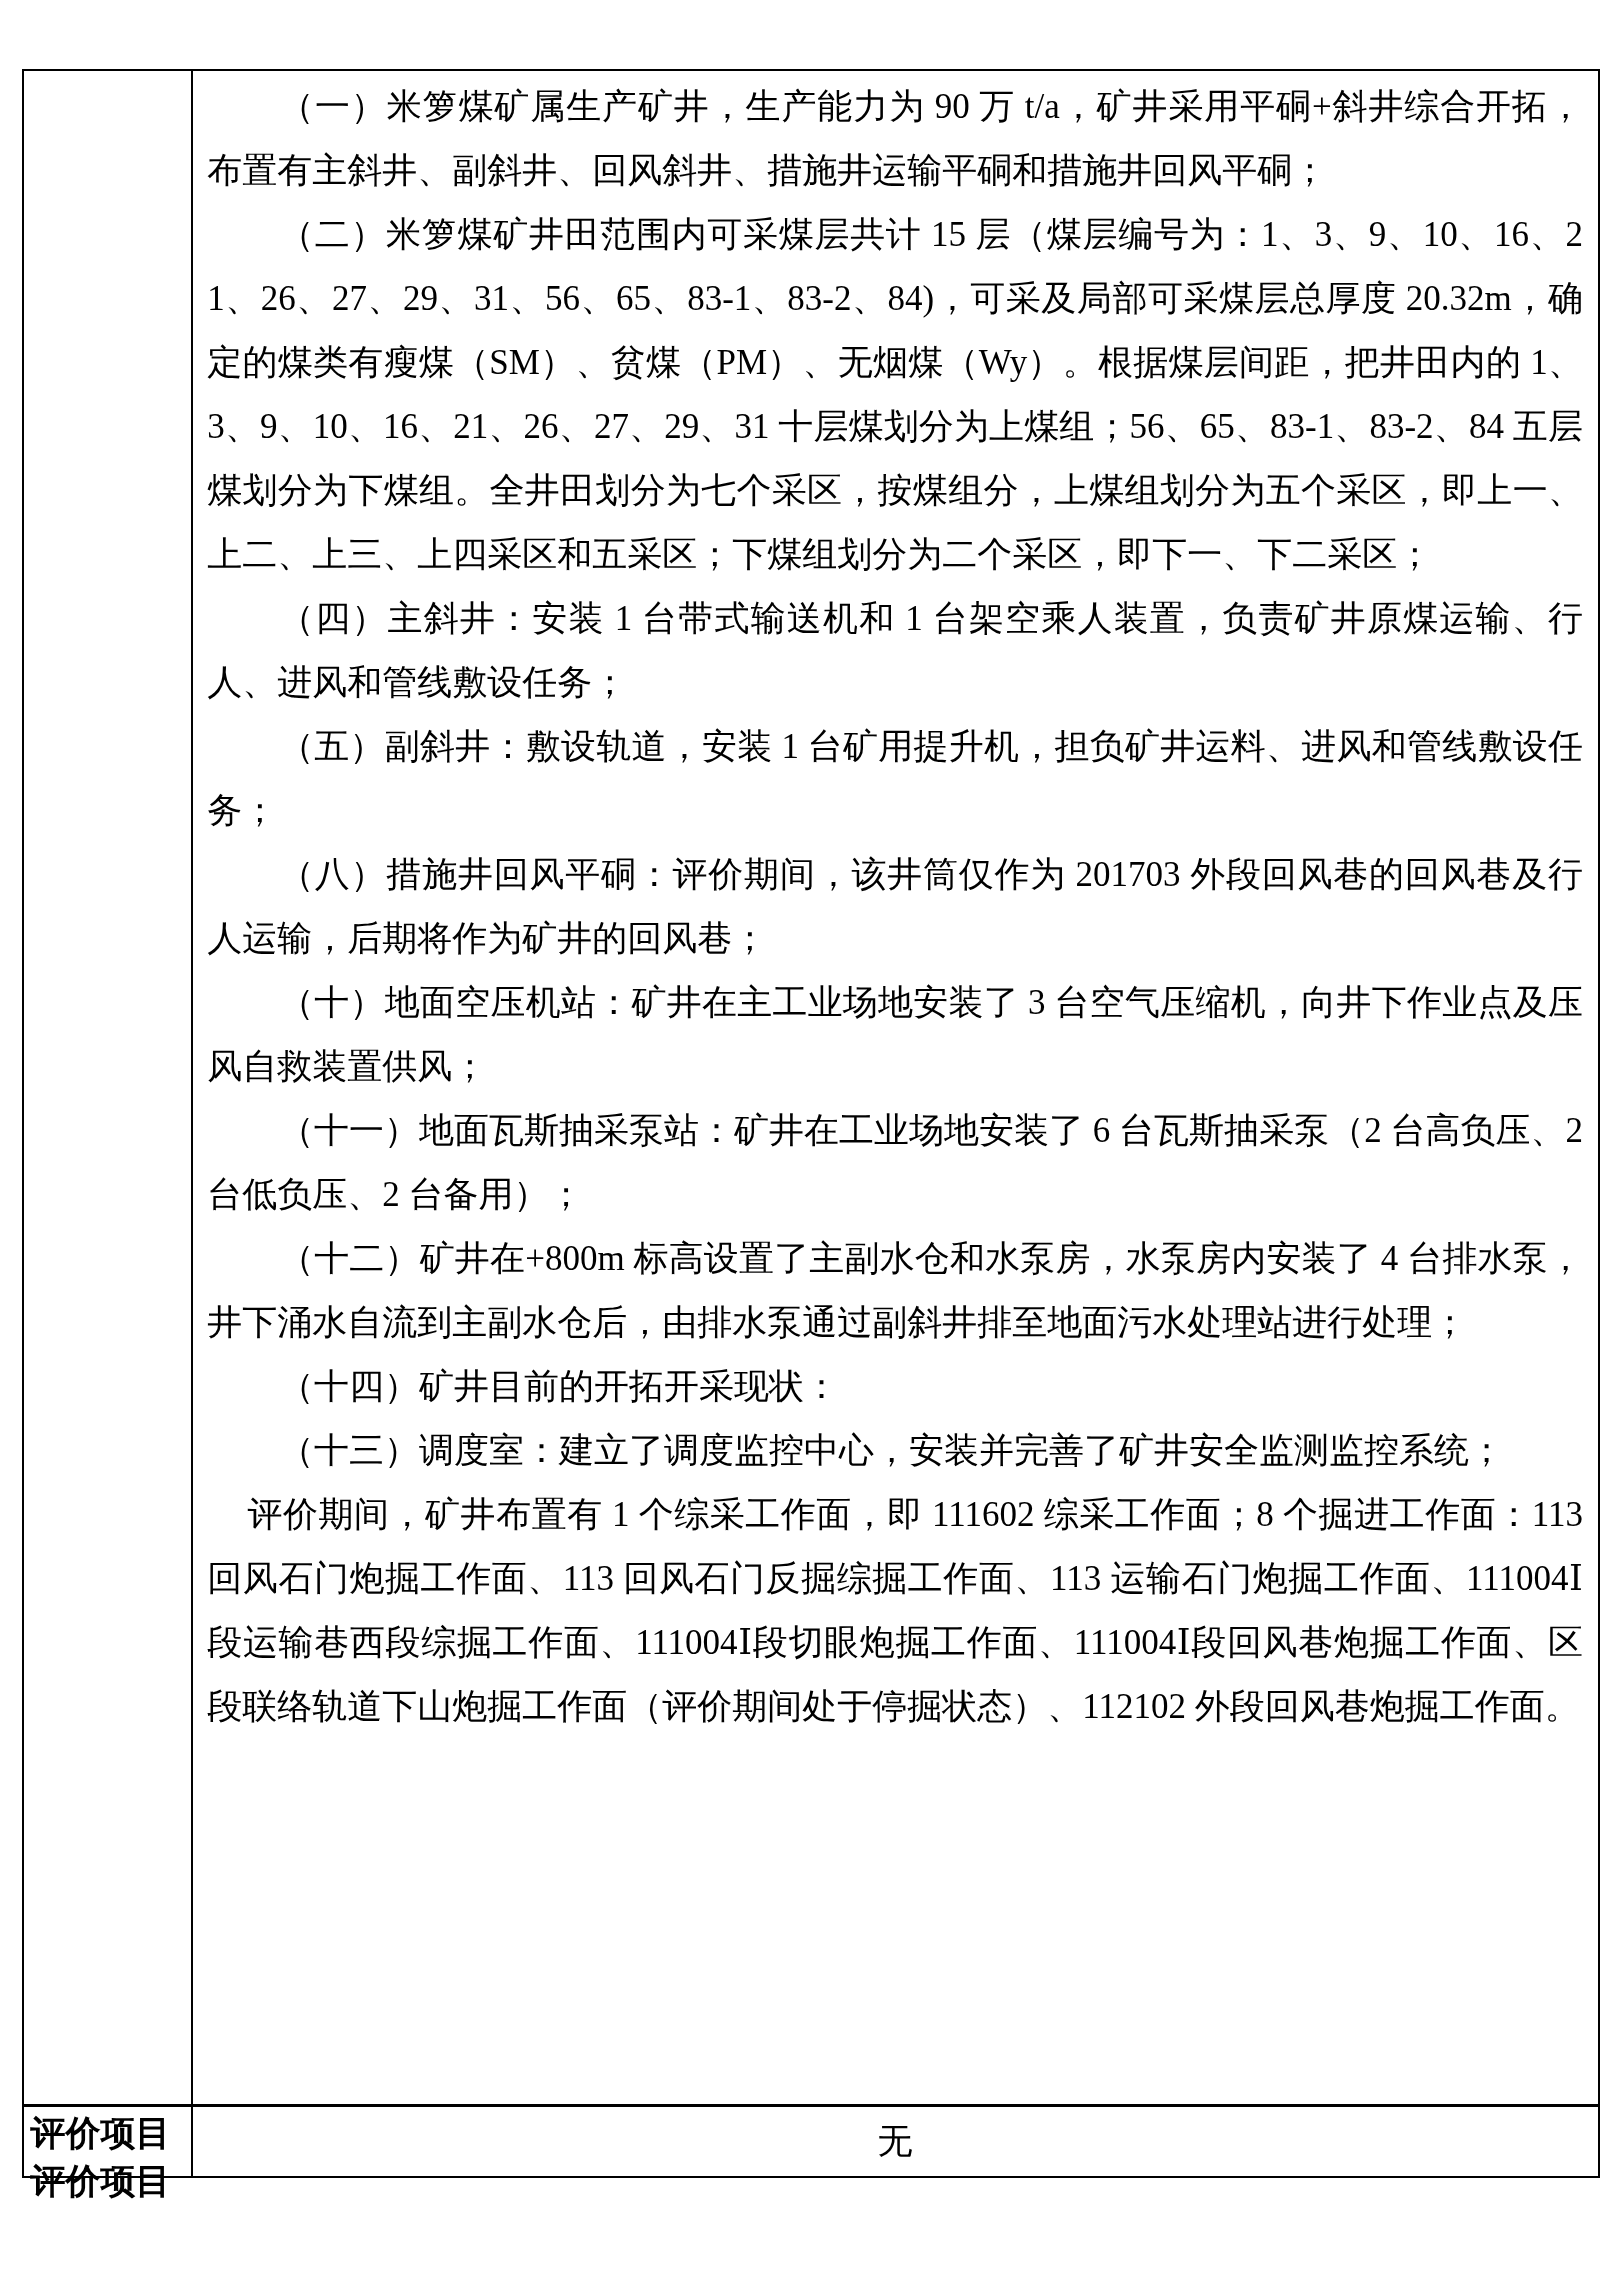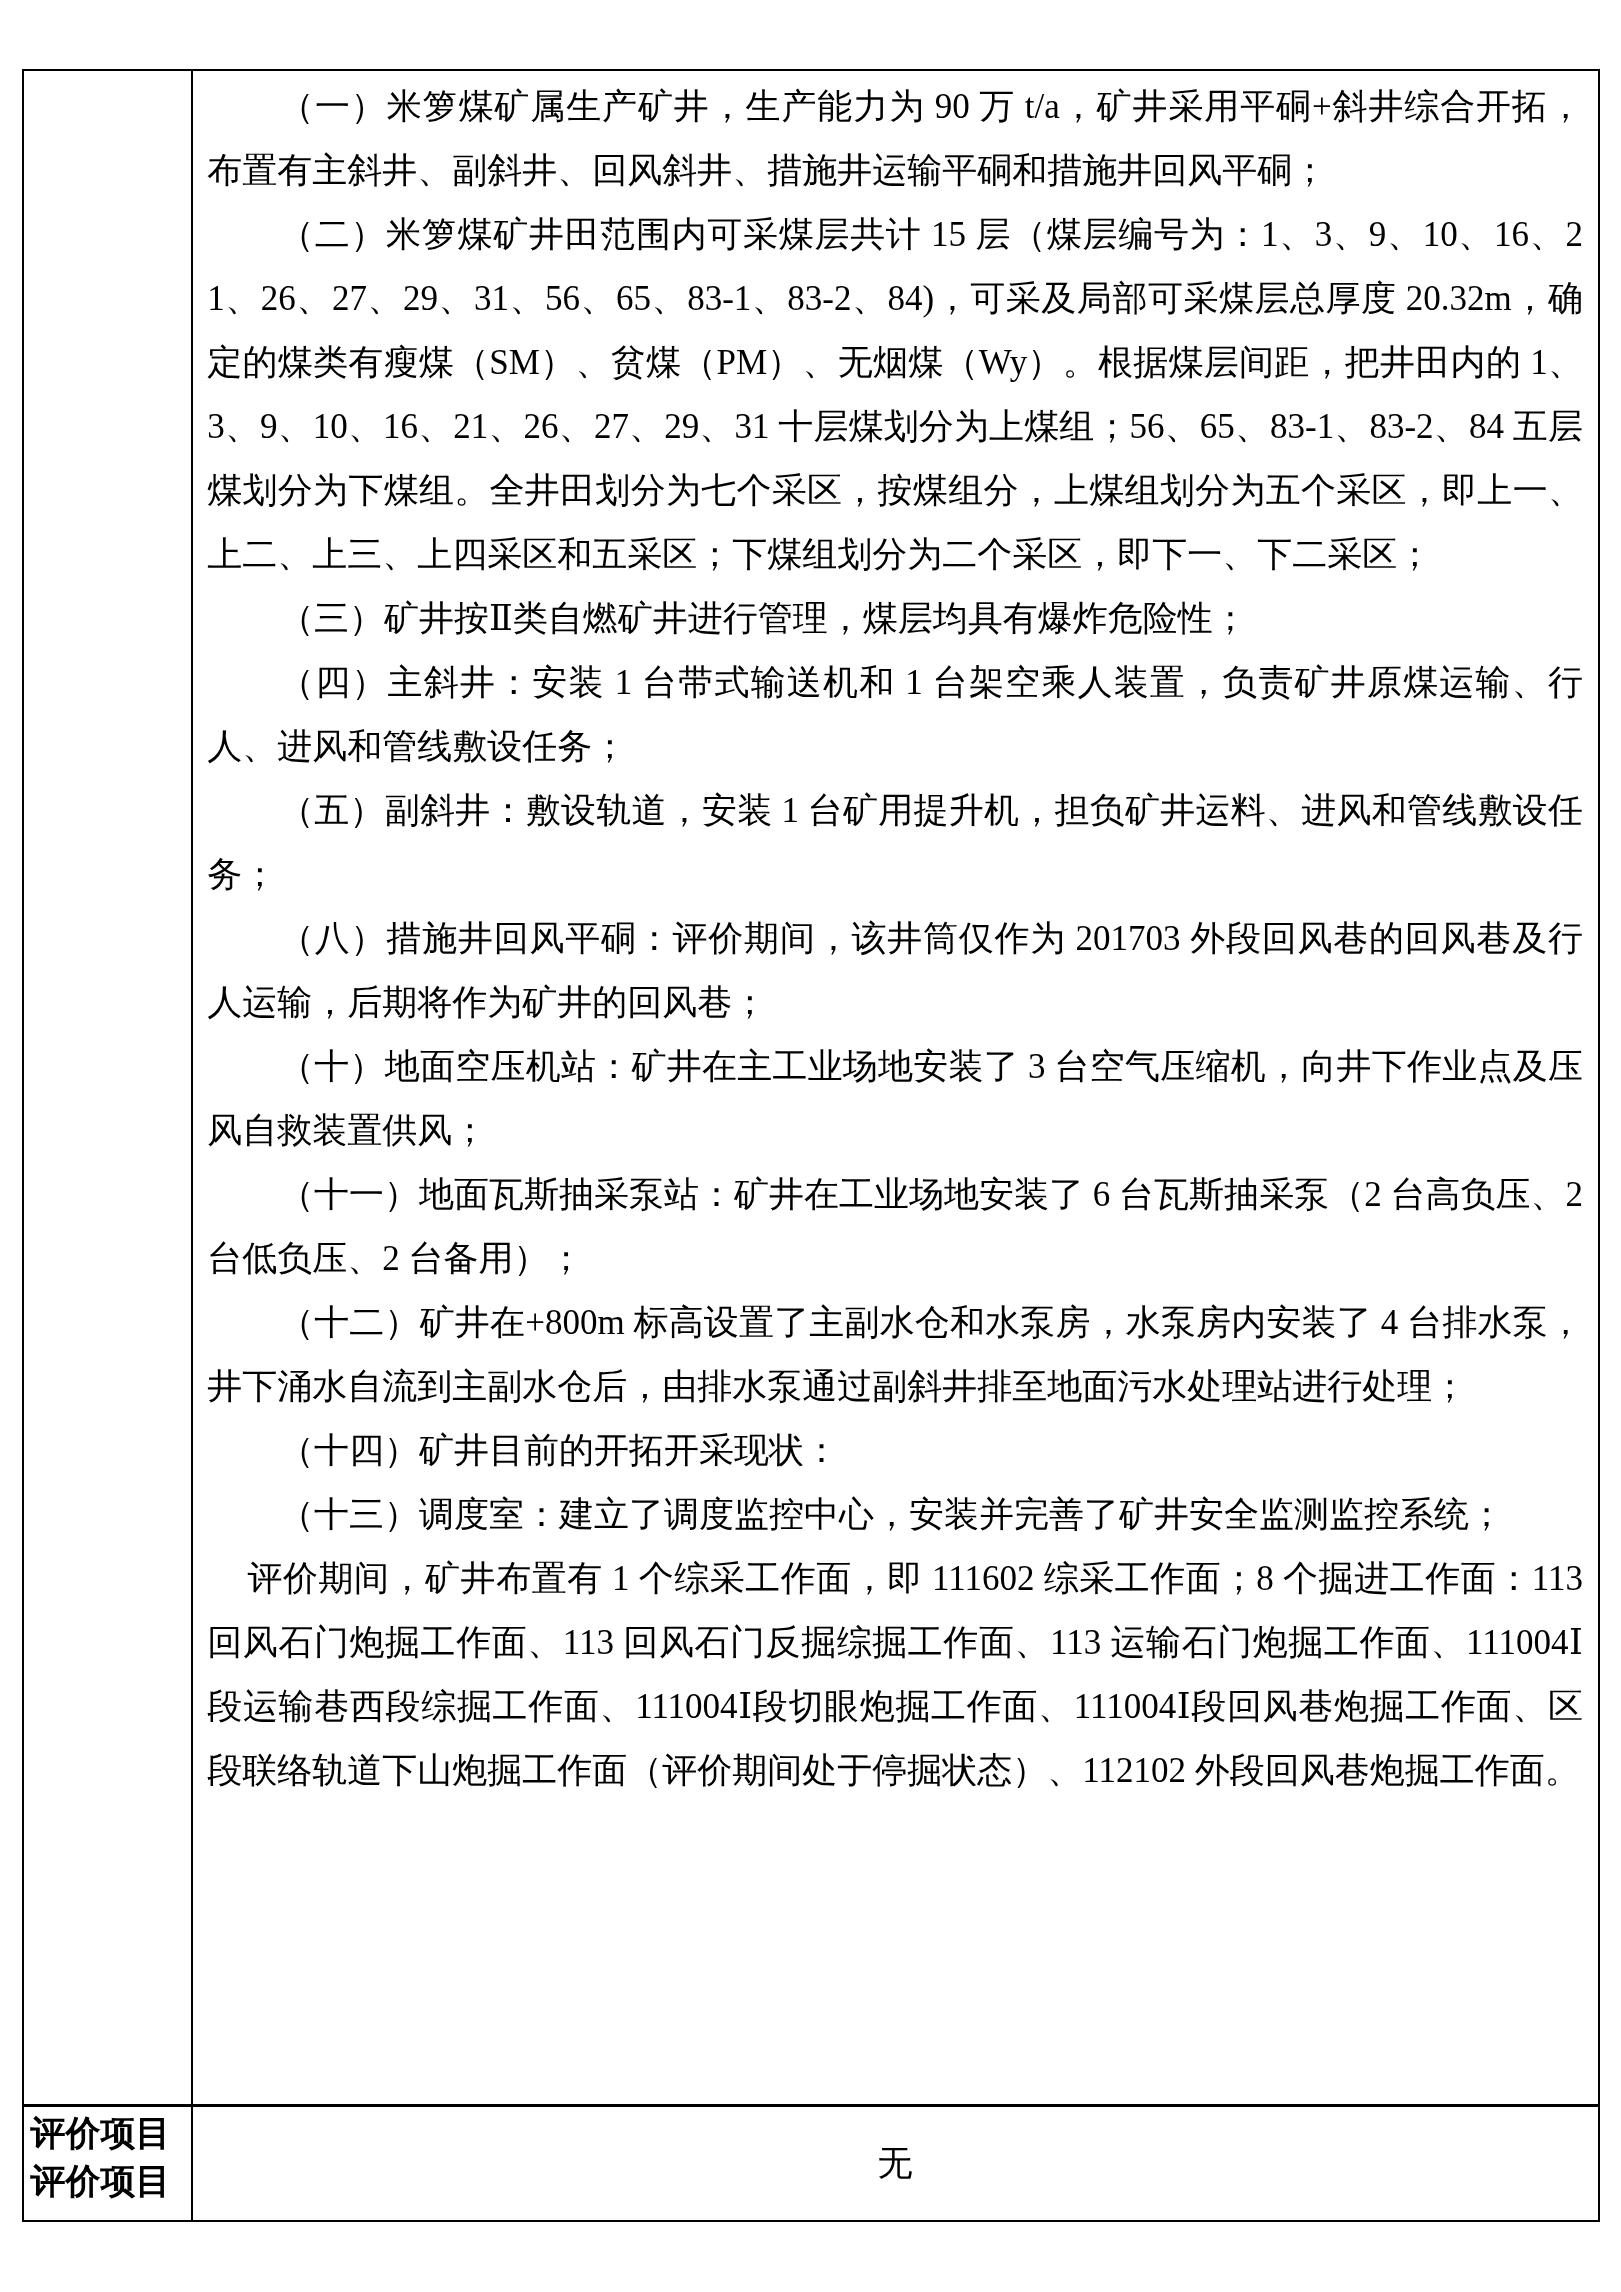--- a/index.html
+++ b/index.html
@@ -42,21 +42,21 @@
     font-size:35px;
     line-height:64px;
     text-align:justify;
     text-indent:2.05em;
     word-break:break-all;
   }
   p.para.narrative { text-indent:1.15em; }
   .row-footer {
     display:flex;
     border-top:3.9px solid #000;
-    height:116px;
+    height:72px;
     box-sizing:border-box;
   }
   .footer-label {
     width:169px;
     flex:none;
     border-right:2px solid #000;
     box-sizing:border-box;
     font-weight:bold;
     font-size:35px;
     line-height:48px;
@@ -73,21 +73,20 @@
 </head>
 <body>
 
 <div class="page">
   <div class="doc-table">
     <div class="row-main">
       <div class="col-label"></div>
       <div class="col-content">
           <p class="para">（一）米箩煤矿属生产矿井，生产能力为 90 万 t/a，矿井采用平硐+斜井综合开拓，布置有主斜井、副斜井、回风斜井、措施井运输平硐和措施井回风平硐；</p>
           <p class="para">（二）米箩煤矿井田范围内可采煤层共计 15 层（煤层编号为：1、3、9、10、16、21、26、27、29、31、56、65、83-1、83-2、84)，可采及局部可采煤层总厚度 20.32m，确定的煤类有瘦煤（SM）、贫煤（PM）、无烟煤（Wy）。根据煤层间距，把井田内的 1、3、9、10、16、21、26、27、29、31 十层煤划分为上煤组；56、65、83-1、83-2、84 五层煤划分为下煤组。全井田划分为七个采区，按煤组分，上煤组划分为五个采区，即上一、上二、上三、上四采区和五采区；下煤组划分为二个采区，即下一、下二采区；</p>
-          <p class="para">（三）矿井按Ⅱ类自燃矿井进行管理，煤层均具有爆炸危险性；</p>
           <p class="para">（四）主斜井：安装 1 台带式输送机和 1 台架空乘人装置，负责矿井原煤运输、行人、进风和管线敷设任务；</p>
           <p class="para">（五）副斜井：敷设轨道，安装 1 台矿用提升机，担负矿井运料、进风和管线敷设任务；</p>
           <p class="para">（八）措施井回风平硐：评价期间，该井筒仅作为 201703 外段回风巷的回风巷及行人运输，后期将作为矿井的回风巷；</p>
           <p class="para">（十）地面空压机站：矿井在主工业场地安装了 3 台空气压缩机，向井下作业点及压风自救装置供风；</p>
           <p class="para">（十一）地面瓦斯抽采泵站：矿井在工业场地安装了 6 台瓦斯抽采泵（2 台高负压、2 台低负压、2 台备用）；</p>
           <p class="para">（十二）矿井在+800m 标高设置了主副水仓和水泵房，水泵房内安装了 4 台排水泵，井下涌水自流到主副水仓后，由排水泵通过副斜井排至地面污水处理站进行处理；</p>
           <p class="para">（十四）矿井目前的开拓开采现状：</p>
           <p class="para">（十三）调度室：建立了调度监控中心，安装并完善了矿井安全监测监控系统；</p>
           <p class="para narrative">评价期间，矿井布置有 1 个综采工作面，即 111602 综采工作面；8 个掘进工作面：113 回风石门炮掘工作面、113 回风石门反掘综掘工作面、113 运输石门炮掘工作面、111004Ⅰ段运输巷西段综掘工作面、111004Ⅰ段切眼炮掘工作面、111004Ⅰ段回风巷炮掘工作面、区段联络轨道下山炮掘工作面（评价期间处于停掘状态）、112102 外段回风巷炮掘工作面。</p>
         </div>

